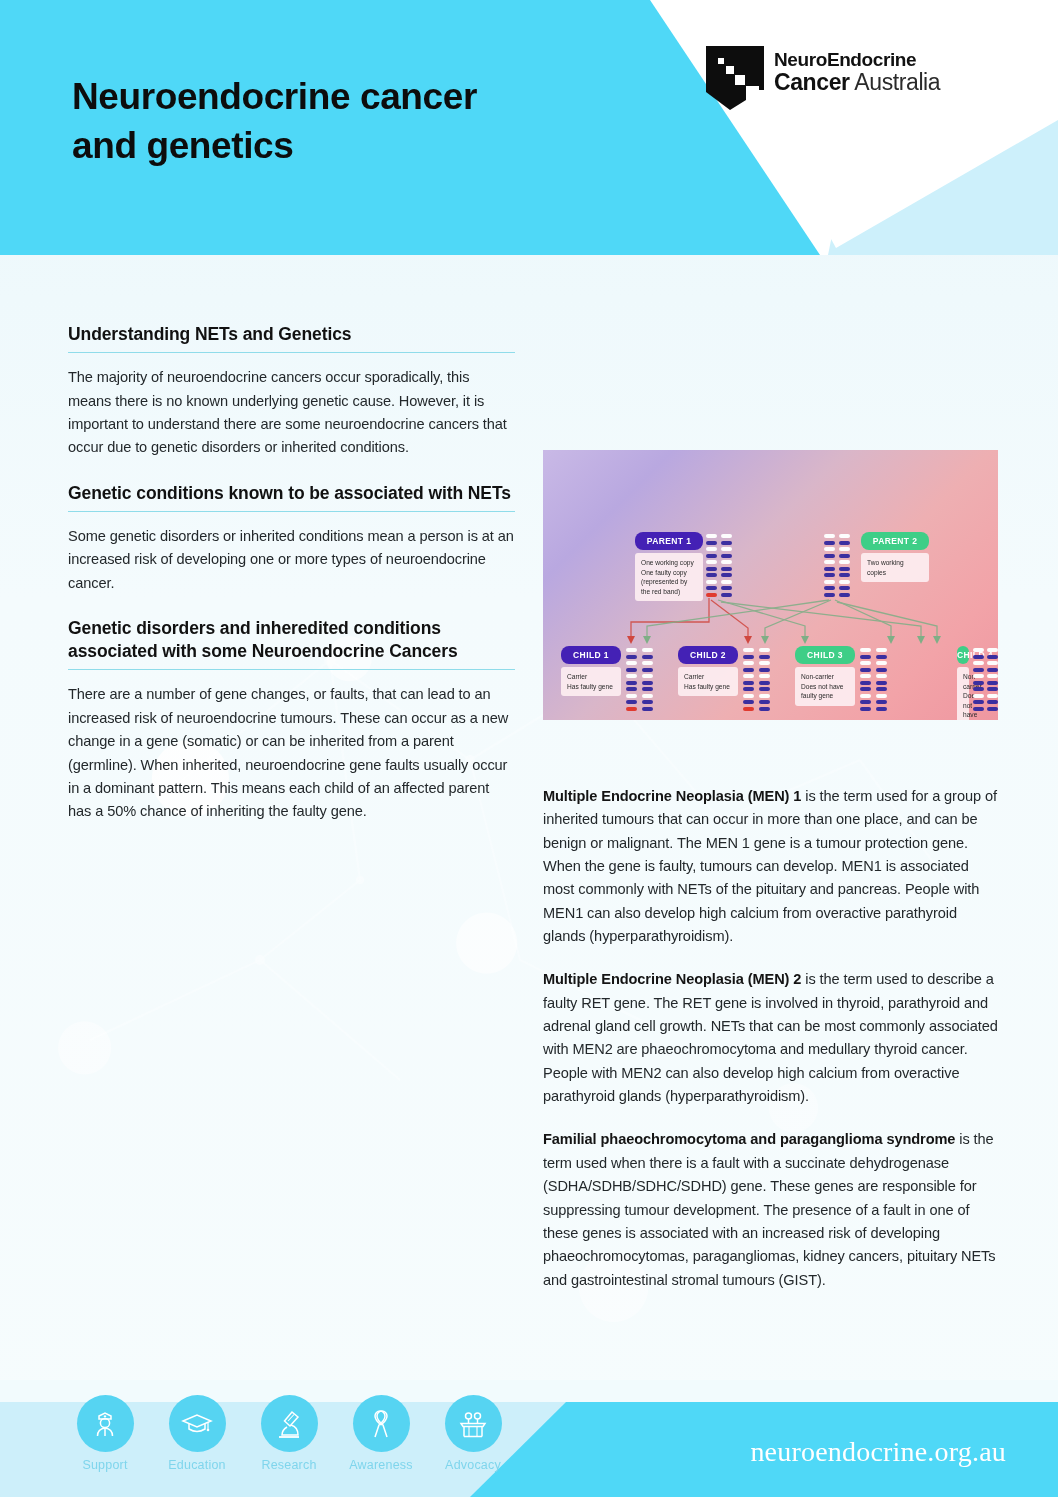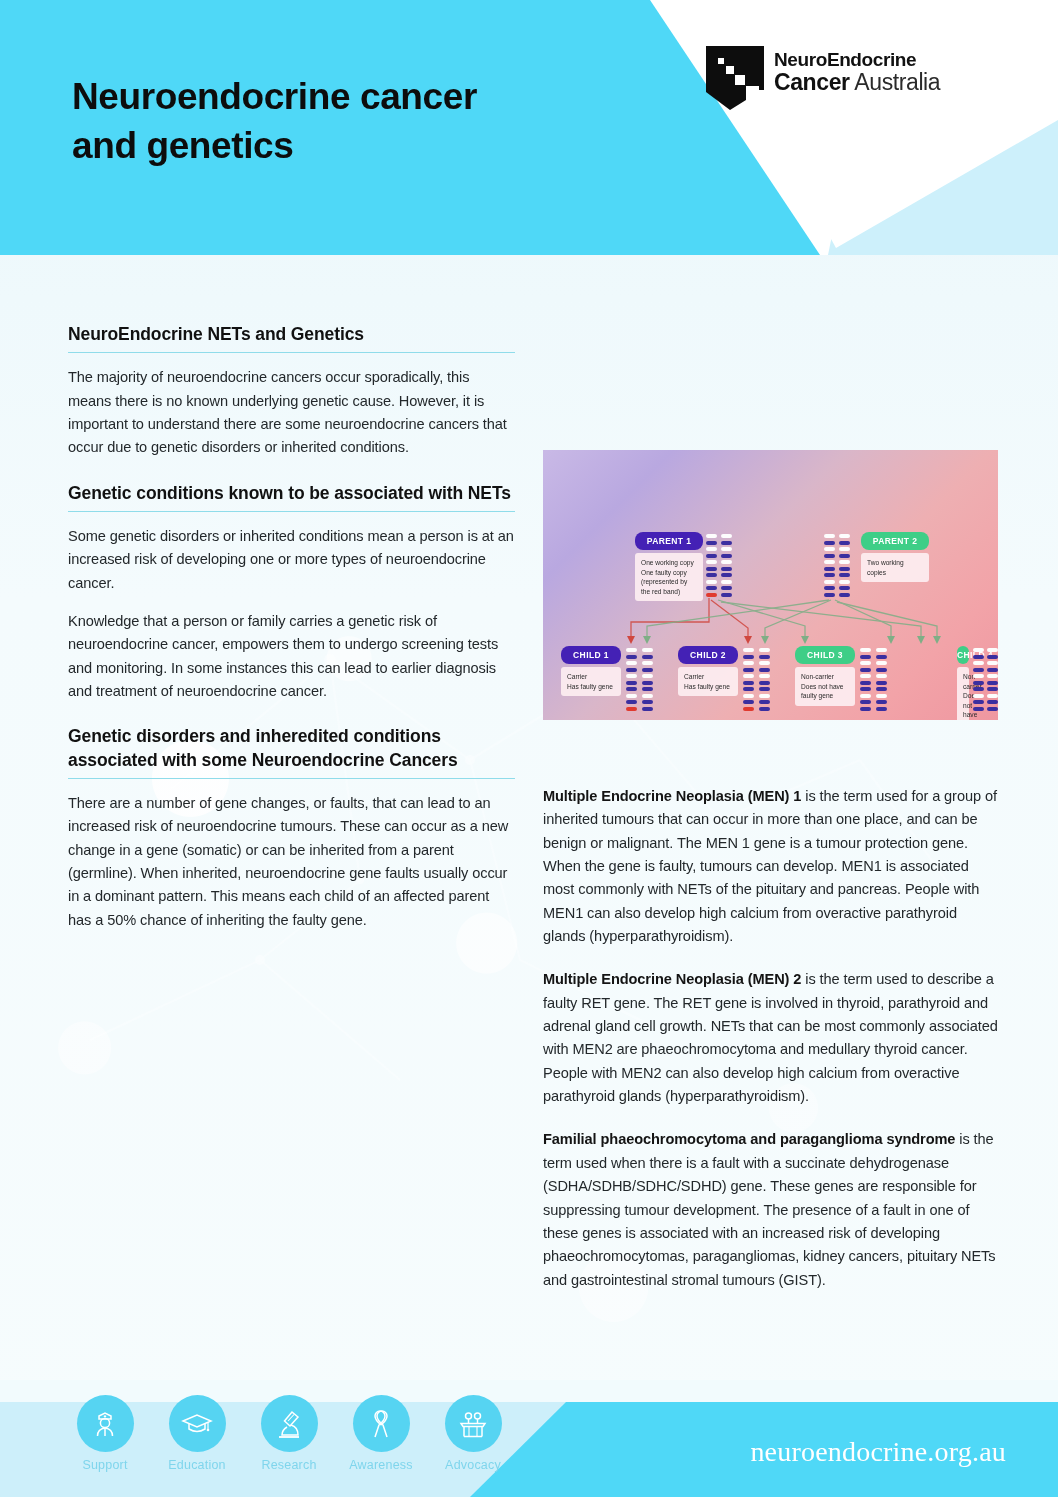--- a/index.html
+++ b/index.html
@@ -199,28 +199,27 @@
       <div class="logo-l2"><b>Cancer</b><span class="thin"> Australia</span></div>
     </div>
   </div>
 </div>
 
 <div class="content">
 
   <div class="col-left">
 
     <section>
-      <h2 class="sec">NeuroEndocrine NETs and Genetics</h2>
+      <h2 class="sec">Understanding NETs and Genetics</h2>
       <p class="body">The majority of neuroendocrine cancers occur sporadically, this means there is no known underlying genetic cause. However, it is important to understand there are some neuroendocrine cancers that occur due to genetic disorders or inherited conditions.</p>
     </section>
 
     <section class="gap-top">
       <h2 class="sec">Genetic conditions known to be associated with NETs</h2>
       <p class="body">Some genetic disorders or inherited conditions mean a person is at an increased risk of developing one or more types of neuroendocrine cancer.</p>
-      <p class="body">Knowledge that a person or family carries a genetic risk of neuroendocrine cancer, empowers them to undergo screening tests and monitoring. In some instances this can lead to earlier diagnosis and treatment of neuroendocrine cancer.</p>
     </section>
 
     <section class="gap-top">
       <h2 class="sec">Genetic disorders and inheredited conditions associated with some Neuroendocrine Cancers</h2>
       <p class="body">There are a number of gene changes, or faults, that can lead to an increased risk of neuroendocrine tumours. These can occur as a new change in a gene (somatic) or can be inherited from a parent (germline). When inherited, neuroendocrine gene faults usually occur in a dominant pattern. This means each child of an affected parent has a 50% chance of inheriting the faulty gene.</p>
     </section>
 
   </div>
 
   <div class="col-right" style="top:530px;">

